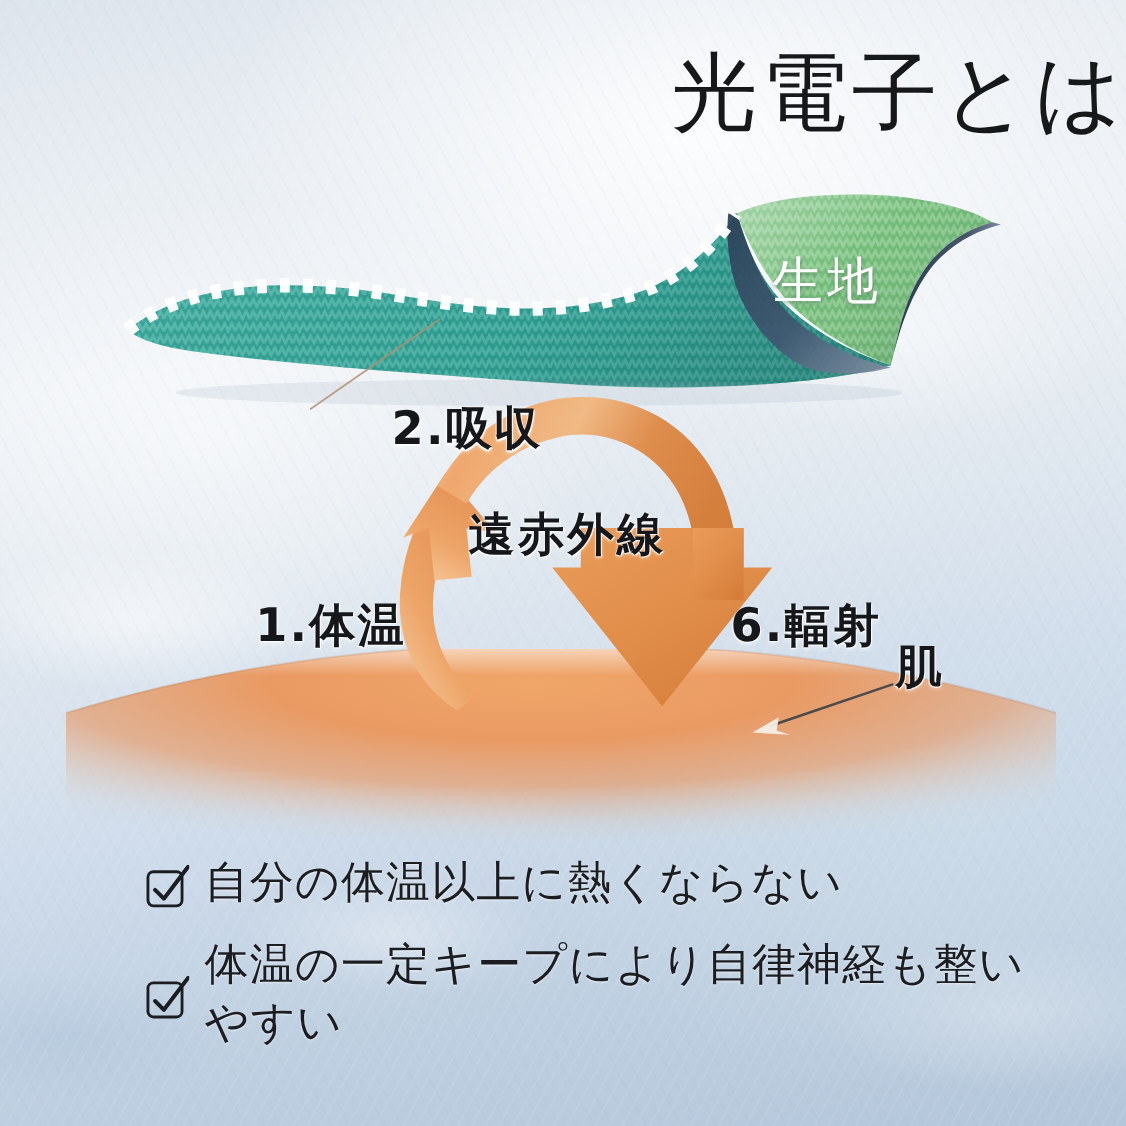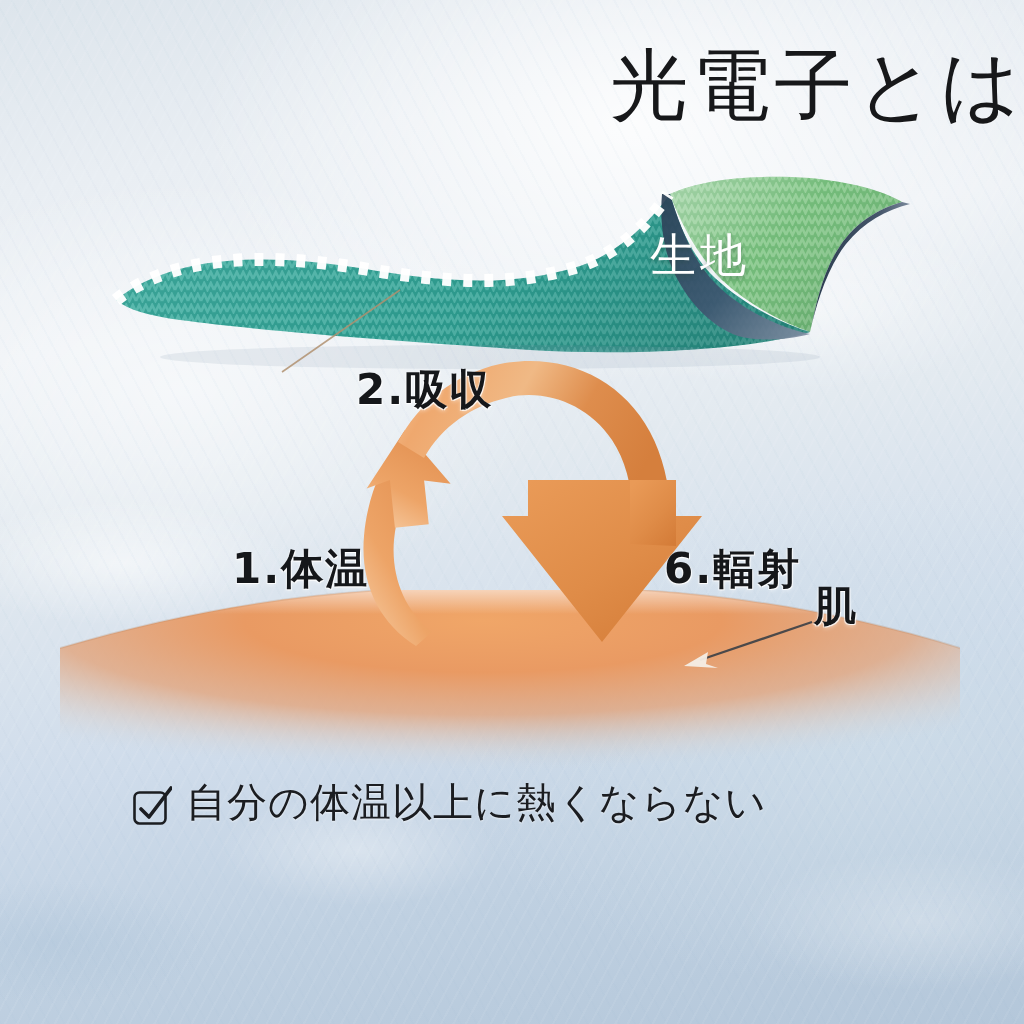--- a/index.html
+++ b/index.html
@@ -63,21 +63,21 @@
     position: absolute;
     left: 110px;
     top: 160px;
     width: 810px;
     height: 210px;
   }
   #fabric-wrap svg { display:block; }
 
   .fabric-label {
     position: absolute;
-    left: 650px;
+    left: 702px;
     top: 225px;
     font-size: 46px;
     letter-spacing: 4px;
     color: #ffffff;
     font-weight: 500;
     text-shadow: 0 2px 5px rgba(40,70,55,0.45);
     text-align: right;
   }
 
   
@@ -313,20 +313,21 @@
              C268,74 224,58 186,68 C152,76 122,96 104,128 Z" fill="url(#arrGrad)"></path>
 
     <path d="M350,200 L312,196 L314,214 L348,216 Z" fill="url(#arrGradDown)"></path>
 
     <path d="M208,186 L208,150 L356,150 L356,186 L382,186 L282,312 L182,186 Z" fill="url(#arrGradDown)"></path>
 
     <path d="M310,150 L356,150 L356,216 L310,214 Z" fill="url(#arrGradDown)"></path>
   </svg>
 
   <div class="ann" id="ann-absorb">2.吸収</div>
+  <div class="ann" id="ann-infrared">遠赤外線</div>
   <div class="ann" id="ann-bodytemp">1.体温</div>
   <div class="ann" id="ann-radiate">6.輻射</div>
   <div class="ann" id="ann-skin">肌</div>
 
   <svg id="leaders" viewBox="0 0 1024 1024">
 
     <path d="M400,290 L282,372" stroke="#b09070" stroke-width="1.6" fill="none" opacity="0.85"></path>
 
     <g>
       <path d="M812,622 L700,660" stroke="#3a3f46" stroke-width="2.2" fill="none" opacity="0.9"></path>
@@ -339,16 +340,25 @@
     <div class="bullet-row">
       <span class="cbox">
         <svg width="40" height="40" viewBox="0 0 40 40">
           <rect x="2.5" y="6.5" width="31" height="31" rx="5" ry="5" fill="none" stroke="#1b1d21" stroke-width="2.6"></rect>
           <path d="M9,23 L17,31 L39,2" fill="none" stroke="#1b1d21" stroke-width="3.6" stroke-linecap="round" stroke-linejoin="round"></path>
         </svg>
       </span>
       <span class="bullet-text">自分の体温以上に熱くならない</span>
     </div>
 
+    <div class="bullet-row">
+      <span class="cbox">
+        <svg width="40" height="40" viewBox="0 0 40 40">
+          <rect x="2.5" y="6.5" width="31" height="31" rx="5" ry="5" fill="none" stroke="#1b1d21" stroke-width="2.6"></rect>
+          <path d="M9,23 L17,31 L39,2" fill="none" stroke="#1b1d21" stroke-width="3.6" stroke-linecap="round" stroke-linejoin="round"></path>
+        </svg>
+      </span>
+      <span class="bullet-text">体温の一定キープにより自律神経も整いやすい</span>
+    </div>
 
   </div>
 
 </div>
 
 </body></html>

